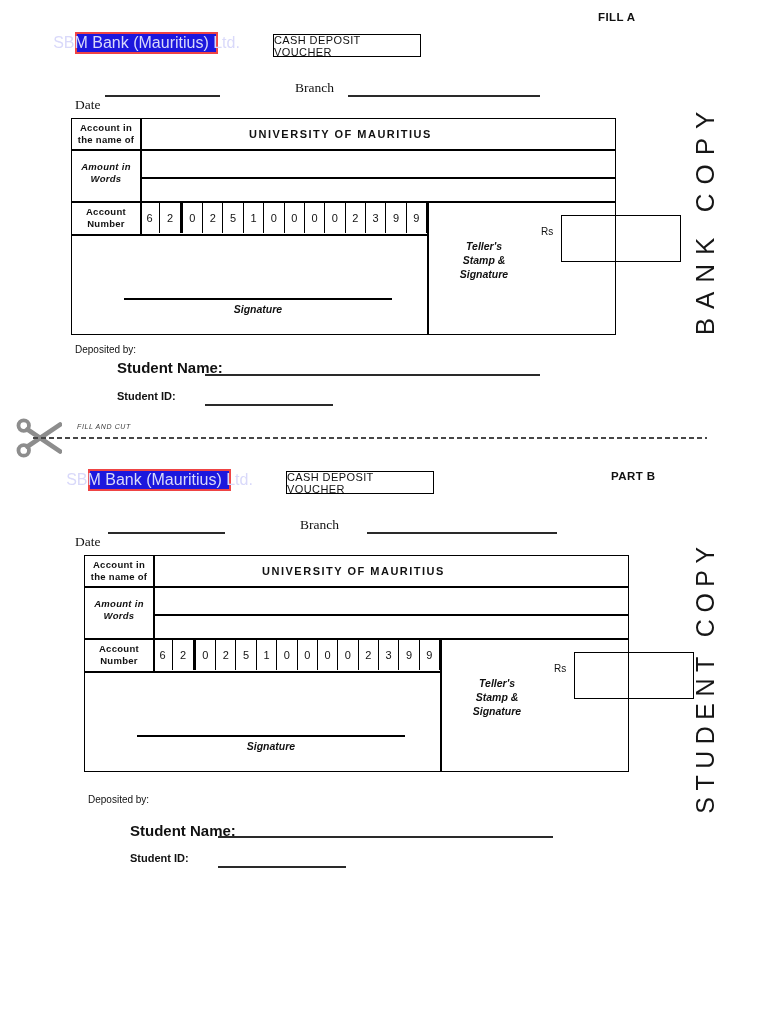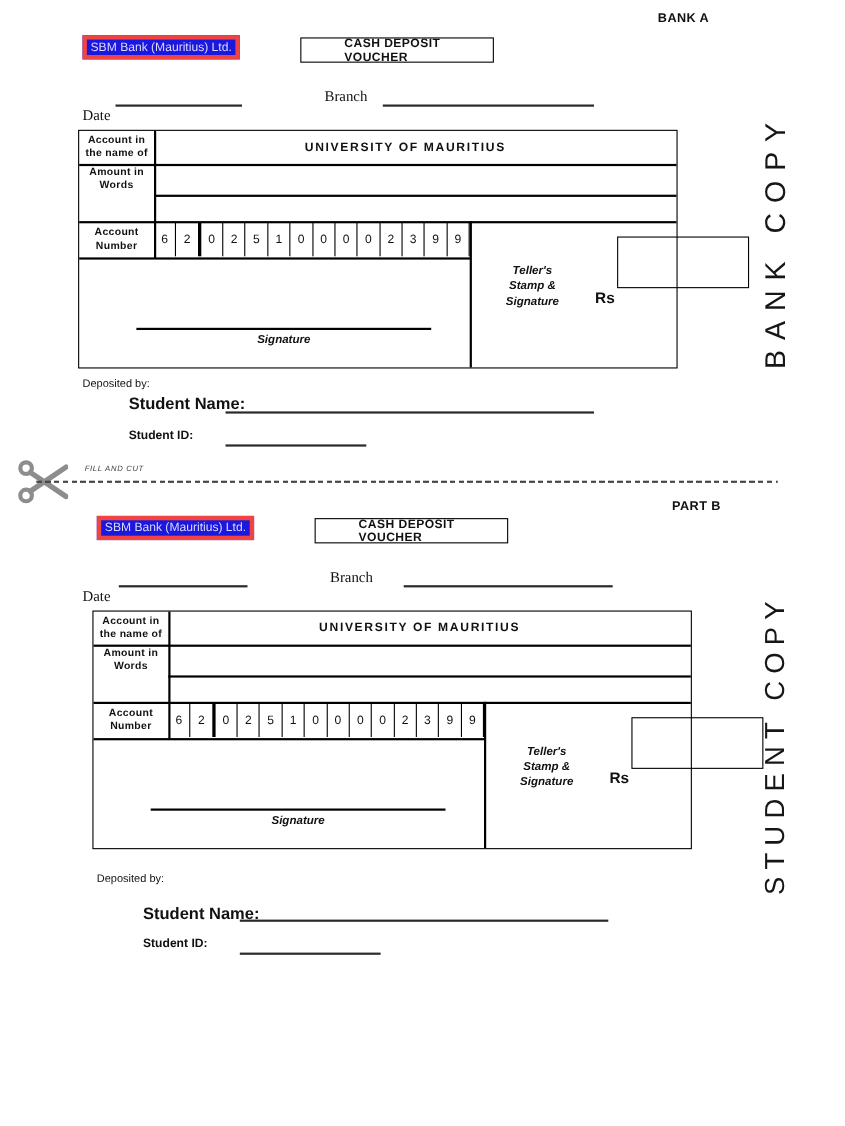--- a/index.html
+++ b/index.html
@@ -3,54 +3,54 @@
 <meta charset="utf-8">
 <style>
   html,body{margin:0;padding:0;}
   body{width:768px;height:1024px;background:#ffffff;font-family:"Liberation Sans",sans-serif;color:#111;}
   .page{position:relative;width:768px;height:1024px;background:#fff;overflow:hidden;}
   .voucher{position:absolute;width:755px;}
   .pa{left:0;top:0;height:437px;}
   .pb{left:13px;top:437px;height:520px;}
 
   .part-label{position:absolute;left:598px;top:11px;font-size:11.5px;font-weight:bold;letter-spacing:.4px;}
-  .pb .part-label{top:18px;}
-
-  .sbm-box{position:absolute;left:75px;top:32px;width:143px;height:22px;background:#1c17dd;border:4px solid #ef4444;
-           color:#d9d9fa;font-size:11px;display:flex;align-items:center;justify-content:center;white-space:nowrap;box-sizing:border-box;}
-  .voucher-box{position:absolute;left:273px;top:34px;width:176px;height:23px;border:1.5px solid #000;
-           font-size:11px;font-weight:bold;letter-spacing:.4px;display:flex;align-items:center;justify-content:center;box-sizing:border-box;padding-left:39px;}
+  .pb .part-label{top:33px;}
+
+  .sbm-box{position:absolute;left:75px;top:32px;width:143px;height:22px;background:#1c17dd;border:2px solid #ef4444;
+           color:#d9d9fa;font-size:16px;display:flex;align-items:center;justify-content:center;white-space:nowrap;box-sizing:border-box;}
+  .voucher-box{position:absolute;left:273px;top:34px;width:148px;height:23px;border:1.5px solid #000;
+           font-size:11px;font-weight:normal;letter-spacing:.4px;display:flex;align-items:center;justify-content:center;box-sizing:border-box;}
 
   .date-label,.branch-label{position:absolute;top:80px;font-family:"Liberation Serif",serif;font-size:13.5px;}
   .date-label{left:75px;margin-top:17px;} .branch-label{left:295px;}
   .date-line,.branch-line{position:absolute;top:95px;height:1.5px;background:#2a2a2a;}
   .date-line{left:105px;width:115px;} .branch-line{left:348px;width:192px;}
   .pb .date-label{left:62px;} .pb .date-line{left:95px;width:117px;}
   .pb .branch-label{left:287px;} .pb .branch-line{left:354px;width:190px;}
 
   .tbl{position:absolute;left:71px;top:118px;width:545px;height:217px;border:1.5px solid #000;box-sizing:border-box;}
   .hline{position:absolute;height:1.5px;background:#000;}
   .vline{position:absolute;width:1.5px;background:#000;}
   .h1{left:0;right:0;top:30px;} .h2{left:68px;right:0;top:58px;} .h3{left:0;right:0;top:82px;}
   .h4{left:0;width:356px;top:115px;} .v1{left:68px;top:0;height:116px;} .v2{left:355px;top:82px;bottom:0;}
 
   .lblcell{position:absolute;left:0;width:68px;display:flex;align-items:center;justify-content:center;text-align:center;
            font-weight:bold;font-size:9.5px;line-height:1.25;letter-spacing:.3px;white-space:pre-line;}
-  .c-name{top:0;height:30px;} .c-amt{top:24px;height:40px;} .c-num{top:82px;height:33px;}
+  .c-name{top:0;height:30px;} .c-amt{top:34px;height:40px;font-style:italic;} .c-num{top:82px;height:33px;}
   .c-univ{position:absolute;left:68px;top:0;width:401px;height:30px;display:flex;align-items:center;justify-content:center;
-           font-weight:bold;font-size:11px;letter-spacing:1.5px;padding-left:28px;}
+           font-weight:bold;font-size:11px;letter-spacing:1.5px;}
   .digits{position:absolute;left:68px;top:83px;width:287px;height:31px;display:flex;}
   .dcell{flex:1;border-right:1.5px solid #000;display:flex;align-items:center;justify-content:center;font-size:11px;}
   .dcell.thick{border-right-width:3px;}
   .teller{position:absolute;left:355px;top:120px;width:114px;text-align:center;font-weight:bold;font-style:italic;
            font-size:10.5px;line-height:14px;white-space:pre-line;}
   .sig-line{position:absolute;left:52px;top:179px;width:268px;height:1.5px;background:#000;}
   .sig-label{position:absolute;left:52px;top:184px;width:268px;text-align:center;font-weight:bold;font-style:italic;font-size:10.5px;}
 
-  .rs-label{position:absolute;left:541px;top:226px;font-size:14px;font-weight:bold;margin-top:36px;}
+  .rs-label{position:absolute;left:541px;top:226px;font-size:10px;font-weight:normal;}
   .rs-box{position:absolute;left:561px;top:215px;width:120px;height:47px;border:1.5px solid #000;box-sizing:border-box;}
 
   .copy-label{position:absolute;white-space:nowrap;color:#161616;transform:translate(-50%,-50%) rotate(-90deg);}
   .pa .copy-label{left:705px;top:219px;font-size:26px;letter-spacing:9px;}
   .pb .copy-label{left:692px;top:240px;font-size:25px;letter-spacing:6.5px;}
 
   .dep-label{position:absolute;left:75px;top:344px;font-size:10px;}
   .sn-label{position:absolute;left:117px;top:359px;font-size:15px;font-weight:bold;}
   .sn-line{position:absolute;left:205px;top:374px;width:335px;height:1.5px;background:#2a2a2a;}
   .sid-label{position:absolute;left:117px;top:390px;font-size:11px;font-weight:bold;}
@@ -63,21 +63,21 @@
   .fillcut{position:absolute;left:77px;top:9px;font-size:7px;font-style:italic;letter-spacing:.6px;color:#3c3c3c;}
   .dash{position:absolute;left:33px;top:23px;width:674px;height:2px;
         background:repeating-linear-gradient(to right,#474747 0 5px,transparent 5px 8px);}
 </style>
 </head>
 <body>
 
 <div class="page">
 
   <div class="voucher pa">
-    <div class="part-label">BANK A</div>
+    <div class="part-label">FILL A</div>
     <div class="sbm-box">SBM Bank (Mauritius) Ltd.</div>
     <div class="voucher-box">CASH DEPOSIT VOUCHER</div>
 
     <div class="date-label">Date</div>
     <div class="date-line"></div>
     <div class="branch-label">Branch</div>
     <div class="branch-line"></div>
 
     <div class="tbl">
       <div class="hline h1"></div>

